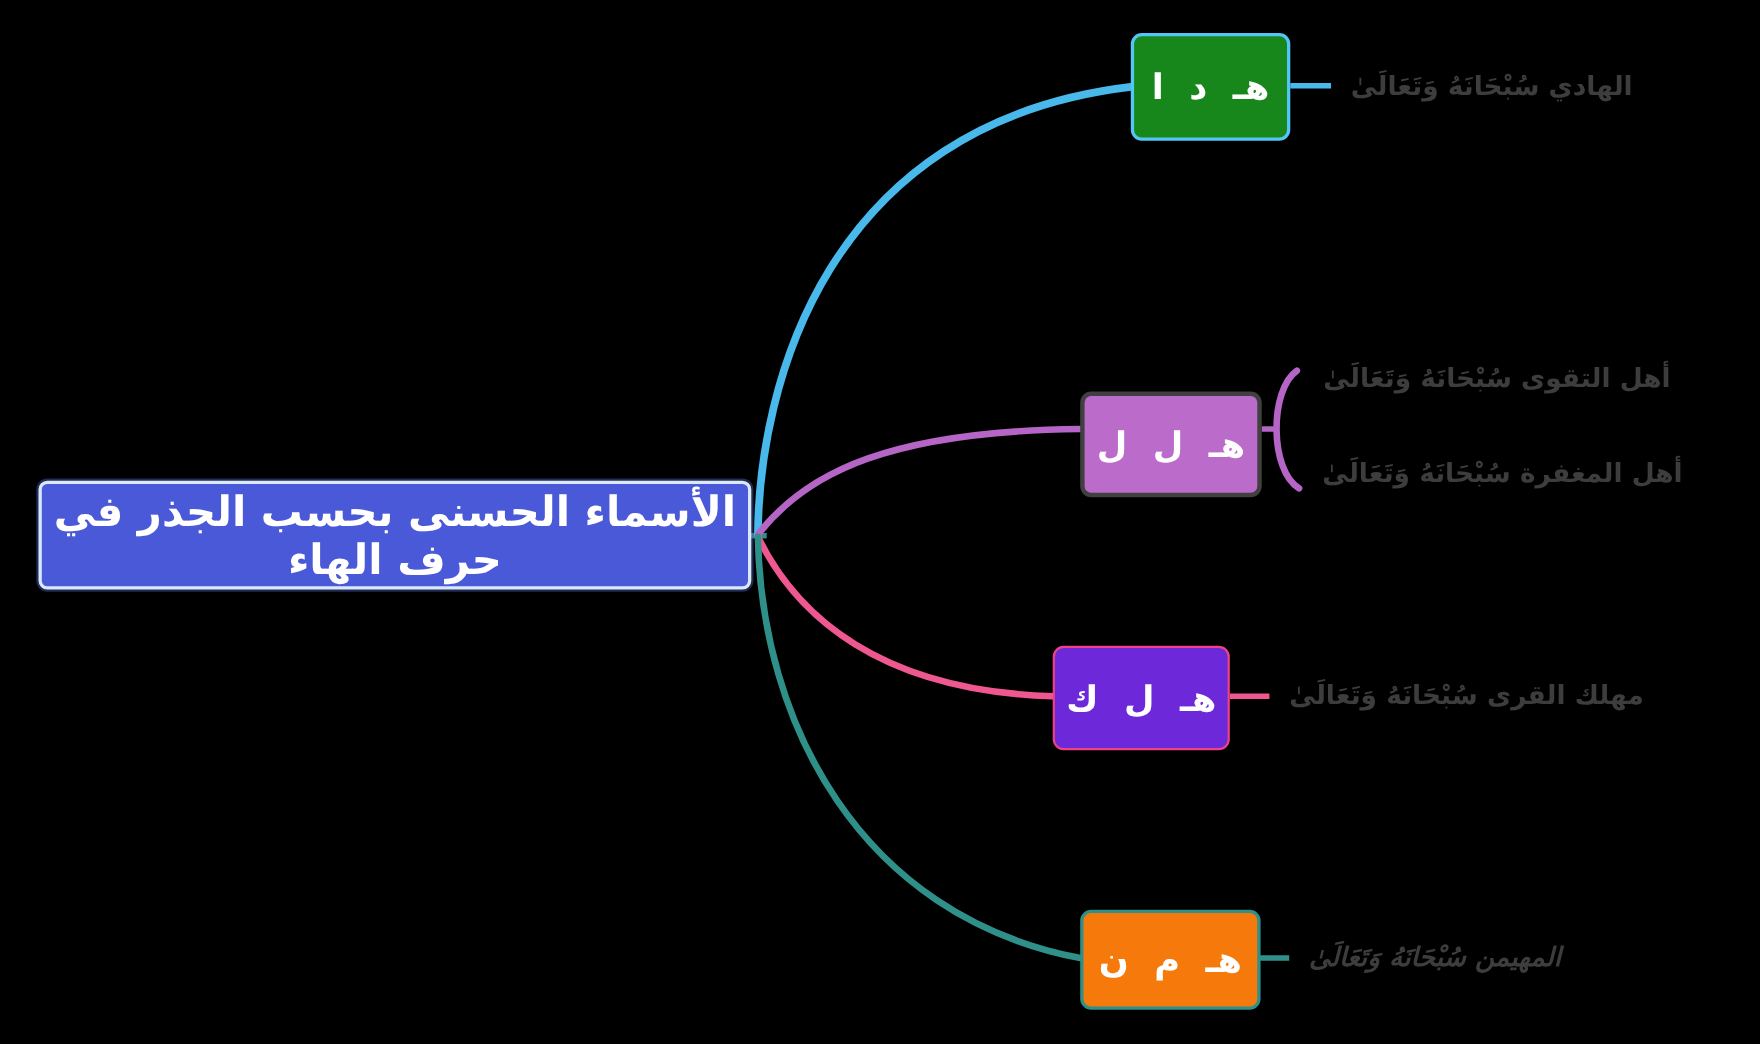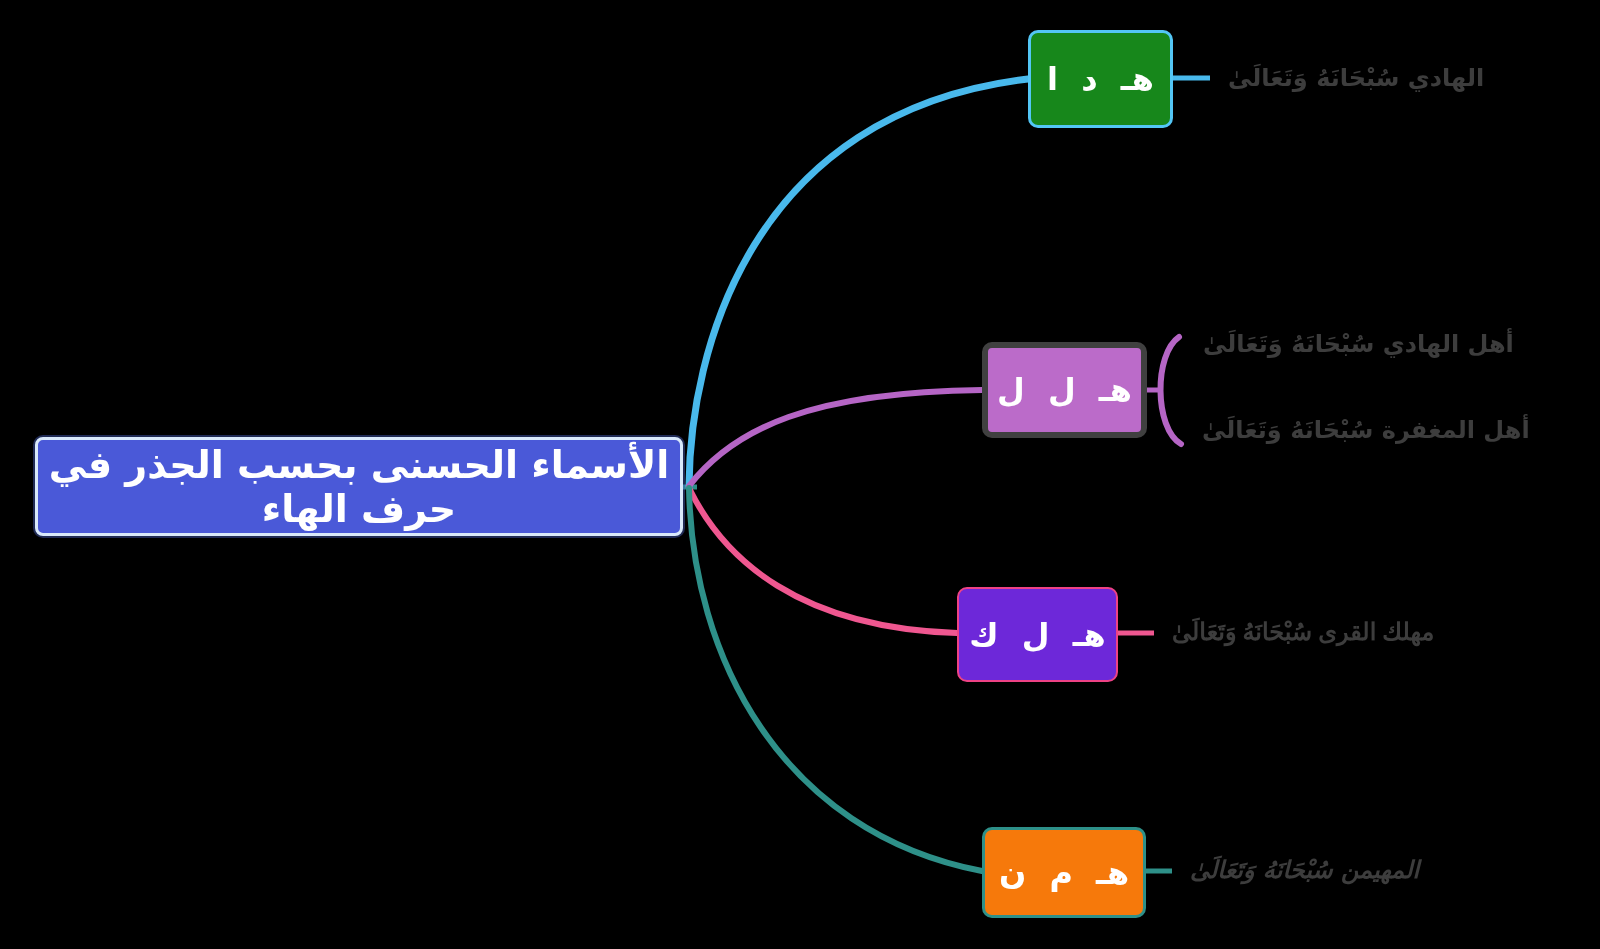--- a/index.html
+++ b/index.html
@@ -35,36 +35,36 @@
   .node-root {
     left: 35px; top: 437px; width: 648px; height: 99px;
     background: #4a59d8;
     border: 3px solid #d9e9fb;
     border-radius: 8px;
     font-size: 38px;
     box-shadow: 0 0 0 2px rgba(70, 95, 190, 0.45);
   }
   .node-branch { font-size: 32px; word-spacing: 12px; align-items: center; }
   .node-hda { left: 1028px; top: 30px;  width: 145px; height: 98px; background: #17871b; border: 3px solid #53c6f5; }
-  .node-hll { left: 982px;  top: 342px; width: 165px; height: 96px; background: #bb6bc9; border: 6px solid #404040; }
+  .node-hll { left: 982px;  top: 356px; width: 165px; height: 96px; background: #bb6bc9; border: 4px solid #404040; }
   .node-hlk { left: 957px;  top: 587px; width: 161px; height: 95px; background: #6d28d9; border: 2px solid #ee4285; }
   .node-hmn { left: 982px;  top: 827px; width: 164px; height: 91px; background: #f6790b; border: 3px solid #2e9089; }
   .leaf {
     position: absolute;
     transform: translateY(-50%);
     white-space: nowrap;
     direction: rtl;
     color: #3d3d3d;
     font-weight: bold;
     font-size: 24px;
   }
   .leaf-hda   { left: 1228px; top: 78px;  }
   .leaf-hll-1 { left: 1203px; top: 344px; }
   .leaf-hll-2 { left: 1202px; top: 430px; }
-  .leaf-hlk   { left: 1172px; top: 632px; font-family: Liberation Serif, serif; }
+  .leaf-hlk   { left: 1172px; top: 632px; }
   .leaf-hmn   { left: 1190px; top: 870px; font-style: italic; }
 </style>
 </head>
 <body>
 
 <div class="canvas">
 
   <svg class="connector-layer" viewBox="0 0 1600 949" xmlns="http://www.w3.org/2000/svg">
 
     <path d="M 681 487 L 697 487" fill="none" stroke-width="5" stroke="#2e9089"></path>
@@ -86,21 +86,21 @@
   </div>
 
   <div class="node node-branch node-hda" dir="rtl">
     <span>هـ د ا</span>
   </div>
   <div class="leaf leaf-hda" dir="rtl">الهادي سُبْحَانَهُ وَتَعَالَىٰ</div>
 
   <div class="node node-branch node-hll" dir="rtl">
     <span>هـ ل ل</span>
   </div>
-  <div class="leaf leaf-hll-1" dir="rtl">أهل الهادي سُبْحَانَهُ وَتَعَالَىٰ</div>
+  <div class="leaf leaf-hll-1" dir="rtl">أهل التقوى سُبْحَانَهُ وَتَعَالَىٰ</div>
   <div class="leaf leaf-hll-2" dir="rtl">أهل المغفرة سُبْحَانَهُ وَتَعَالَىٰ</div>
 
   <div class="node node-branch node-hlk" dir="rtl">
     <span>هـ ل ك</span>
   </div>
   <div class="leaf leaf-hlk" dir="rtl">مهلك القرى سُبْحَانَهُ وَتَعَالَىٰ</div>
 
   <div class="node node-branch node-hmn" dir="rtl">
     <span>هـ م ن</span>
   </div>

